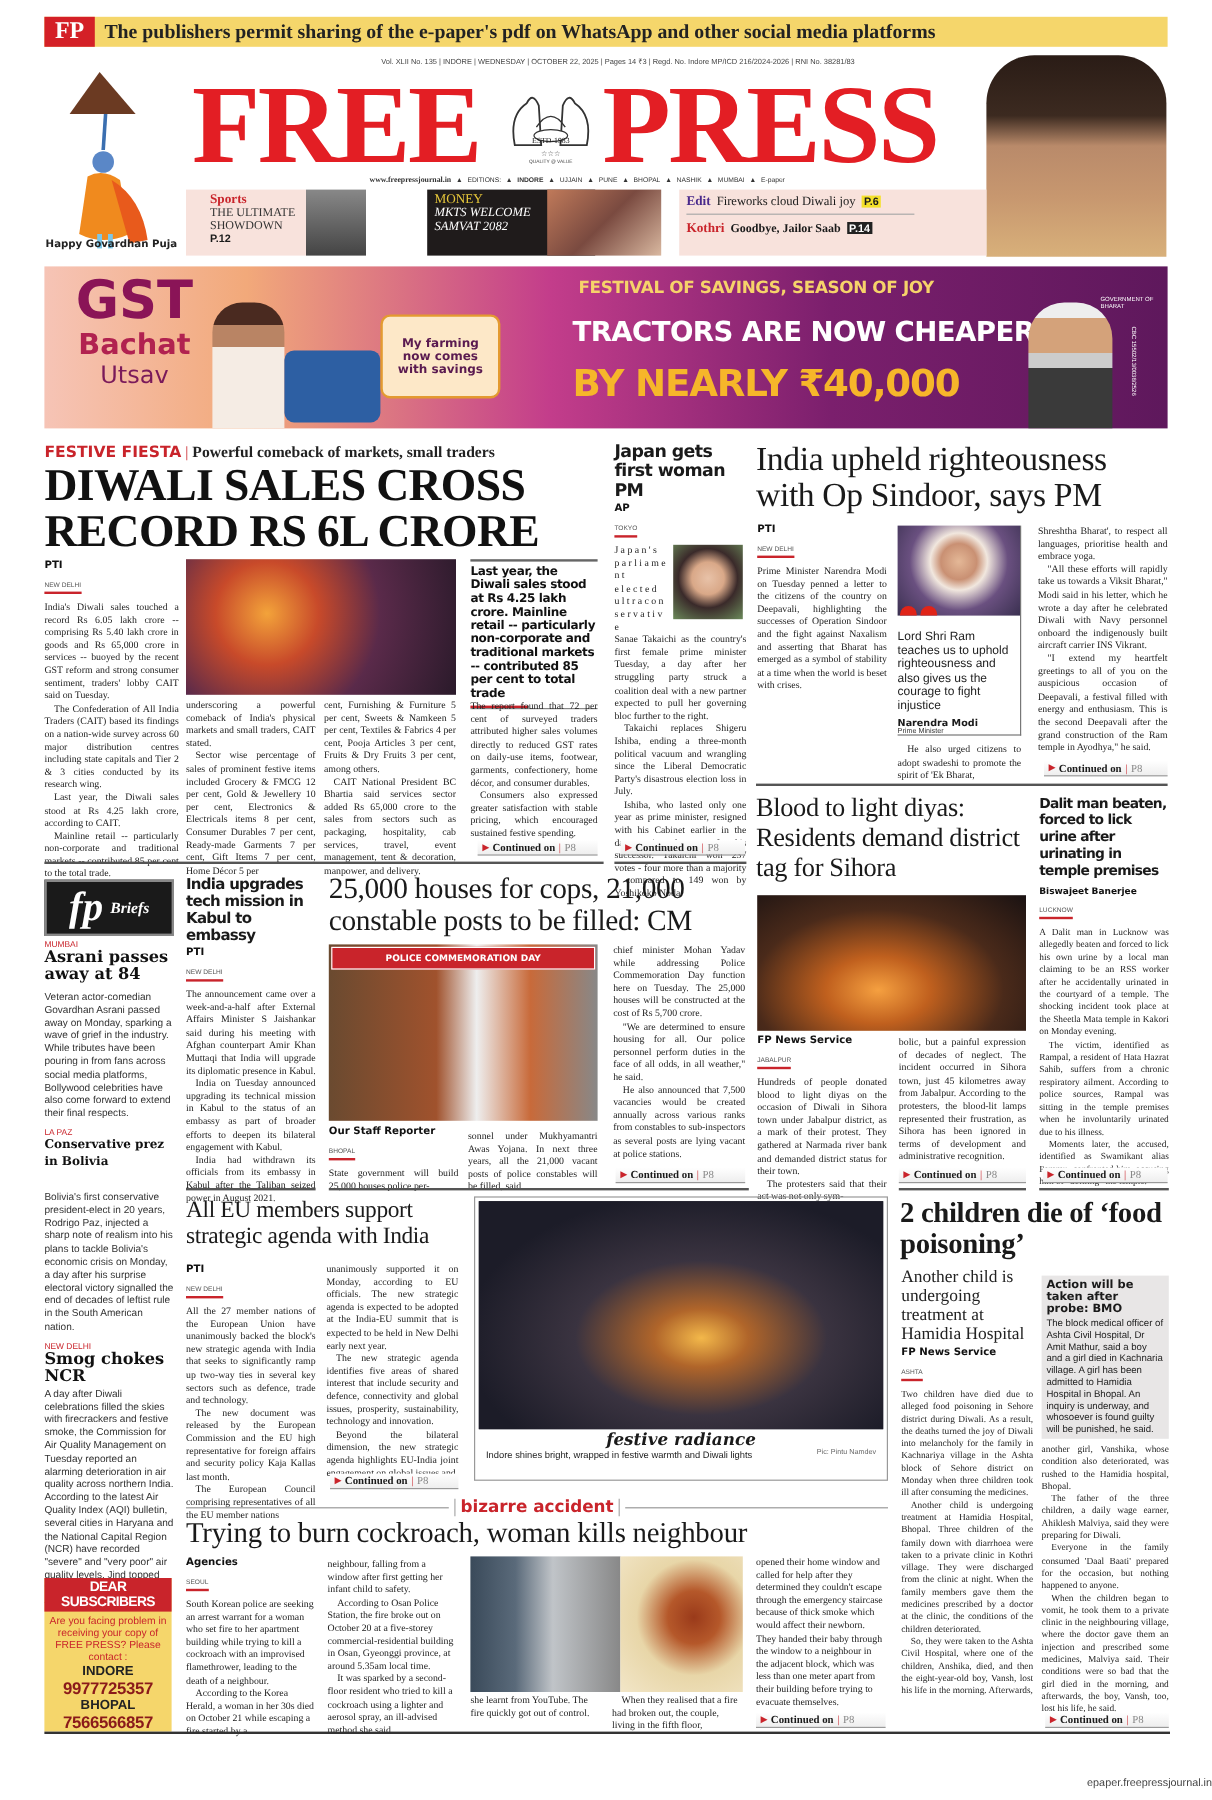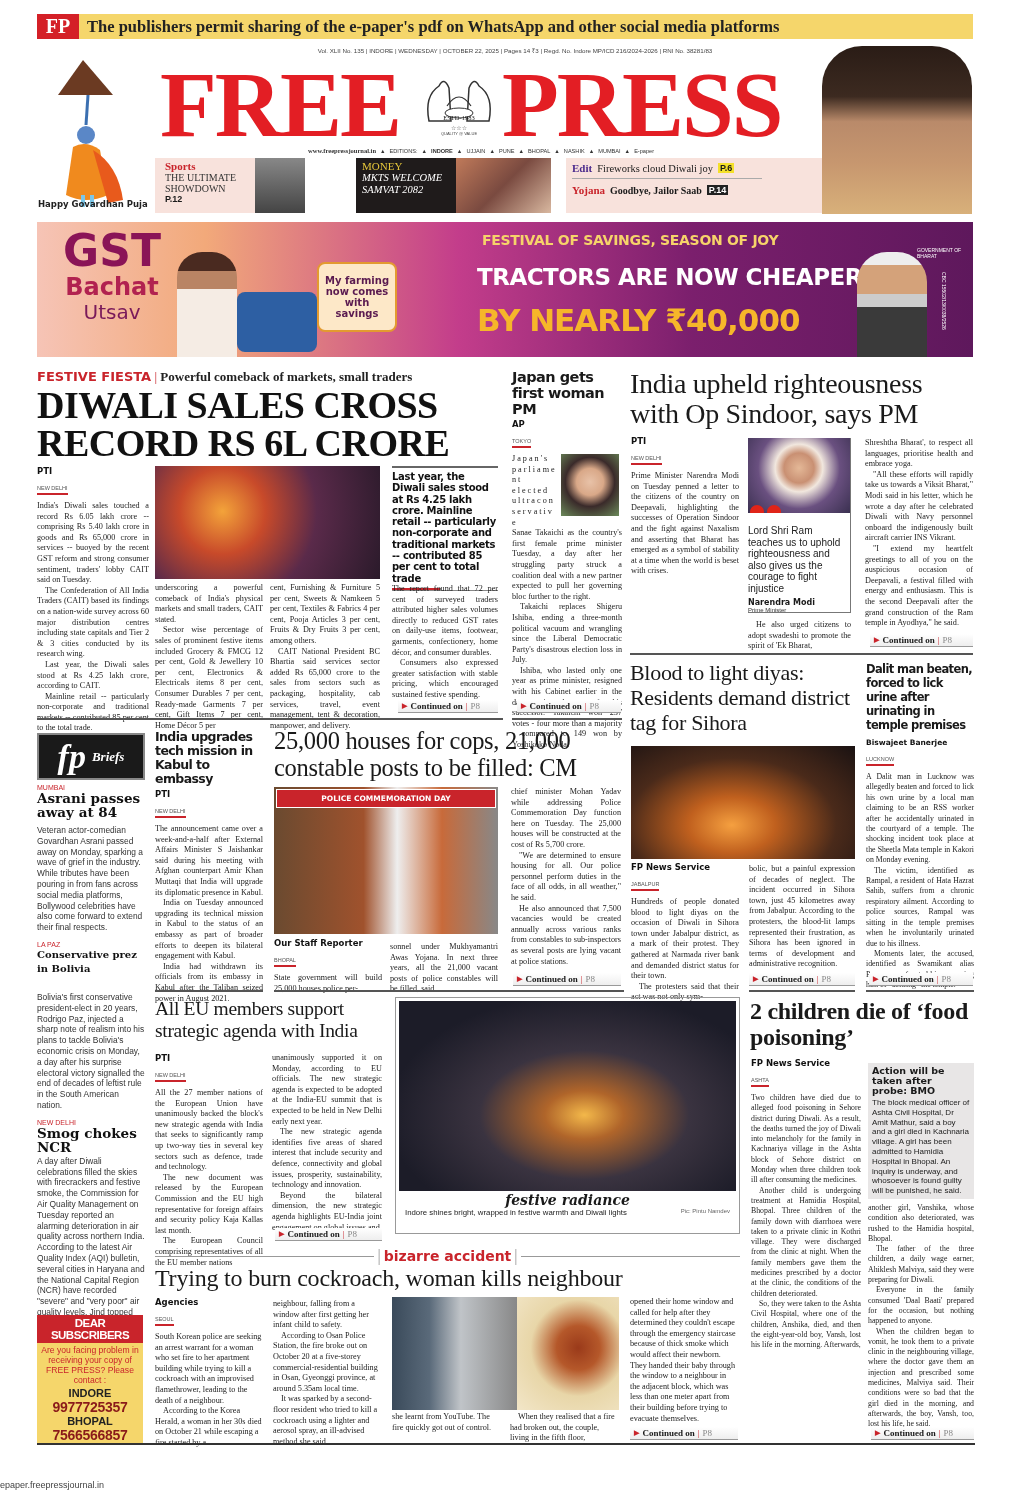--- a/index.html
+++ b/index.html
@@ -72,53 +72,53 @@
   <span>▲</span>
     <span>NASHIK</span>
   <span>▲</span>
     <span>MUMBAI</span>
   <span>▲</span>
     <span>E-paper</span>
 </div>
 
 <div class="abs" style="left:822px;top:46px;width:150px;height:168px;background:linear-gradient(180deg,#2a1c16 0%,#3c2a20 30%,#b98a6a 45%,#c7976f 70%,#d8b07a 100%);border-radius:40px 40px 0 0"></div>
 
-<div class="abs" style="left:155px;top:158px;width:100px;height:55px;background:#f8e2dc;padding:2px 10px">
+<div class="abs" style="left:155px;top:158px;width:100px;height:55px;background:#f8e2dc;padding:2px 20px">
   <div style="color:#c9242b;font-weight:bold;font-size:11px">Sports</div>
   <div style="font-size:10px;line-height:11px;color:#333;width:80px">THE ULTIMATE SHOWDOWN</div>
   <div style="font-family:'Liberation Sans',sans-serif;font-size:9px;font-weight:bold">P.12</div>
 </div>
 <div class="abs photo" style="left:255px;top:158px;width:50px;height:55px;background:linear-gradient(#888,#444)"></div>
 <div class="abs" style="left:356px;top:158px;width:140px;height:55px;background:#1f1b1b;padding:2px 6px">
   <div style="color:#e5c63a;font-size:11px">MONEY</div>
   <div style="color:#fff;font-style:italic;font-size:10.5px;line-height:12px;width:110px">MKTS WELCOME SAMVAT 2082</div>
 </div>
 <div class="abs photo" style="left:456px;top:158px;width:95px;height:55px;background:linear-gradient(135deg,#c07a5a,#7a4a40,#d9b8a0)"></div>
 <div class="abs" style="left:566px;top:158px;width:256px;height:55px;background:#f8e2dc;padding:4px 6px">
   <div style="display:flex;gap:5px;align-items:center;font-size:10.5px;border-bottom:1px solid #aaa;padding-bottom:4px;width:190px">
     <span style="color:#4a2a8c;font-weight:bold;font-size:11px">Edit</span>
     <span>Fireworks cloud Diwali joy</span>
     <span style="background:#f4e02a;font-family:'Liberation Sans',sans-serif;font-weight:bold;font-size:9px;padding:0 2px">P.6</span>
   </div>
   <div style="display:flex;gap:5px;align-items:center;margin-top:5px">
-    <span style="color:#c9242b;font-weight:bold;font-size:11px">Yojana</span>
+    <span style="color:#c9242b;font-weight:bold;font-size:11px">Kothri</span>
     <span style="font-weight:bold;font-size:10px">Goodbye, Jailor Saab</span>
     <span style="background:#222;color:#fff;font-family:'Liberation Sans',sans-serif;font-weight:bold;font-size:9px;padding:0 2px">P.14</span>
   </div>
 </div>
 
 <div class="abs" style="left:37px;top:222px;width:936px;height:135px;background:linear-gradient(90deg,#f6c4b6 0%,#f2a97a 18%,#c33d8b 45%,#7b1f6d 70%,#5e185c 100%);overflow:hidden">
   <div class="abs" style="left:10px;top:6px;width:130px;font-family:'DejaVu Sans',sans-serif;font-weight:bold;color:#8a1457;text-align:center">
     <div style="font-size:44px;line-height:46px;color:#8a1457">GST</div>
     <div style="font-size:24px;line-height:26px;color:#b12250">Bachat</div>
     <div style="font-size:20px;font-weight:normal;color:#7a1a5a">Utsav</div>
   </div>
   <div class="abs" style="left:140px;top:30px;width:60px;height:105px;background:linear-gradient(#4a2a20 0 18%,#b98464 18% 35%,#f5ece4 35%);border-radius:25px 25px 0 0"></div>
   <div class="abs" style="left:200px;top:70px;width:80px;height:60px;background:#2d5fa3;border-radius:8px"></div>
-  <div class="abs" style="left:280px;top:40px;width:80px;height:70px;background:#fde8c8;border:2px solid #e39a30;border-radius:8px;display:flex;align-items:center;justify-content:center;padding:5px">
+  <div class="abs" style="left:280px;top:40px;width:100px;height:70px;background:#fde8c8;border:2px solid #e39a30;border-radius:8px;display:flex;align-items:center;justify-content:center;padding:5px">
     <span style="font-family:'DejaVu Sans',sans-serif;font-weight:bold;font-size:10px;color:#5a1a50;text-align:center">My farming now comes with savings</span>
   </div>
   <div class="abs" style="left:445px;top:10px;font-family:'DejaVu Sans',sans-serif;font-weight:bold;font-size:14px;color:#f6d36a;letter-spacing:-0.3px">FESTIVAL OF SAVINGS, SEASON OF JOY</div>
   <div class="abs" style="left:440px;top:42px;font-family:'DejaVu Sans',sans-serif;font-weight:bold;font-size:23px;color:#fff;letter-spacing:-0.5px">TRACTORS ARE NOW CHEAPER</div>
   <div class="abs" style="left:440px;top:80px;font-family:'DejaVu Sans',sans-serif;font-weight:bold;font-size:31px;color:#f6b62a;letter-spacing:-1px">BY NEARLY ₹40,000</div>
   <div class="abs" style="left:820px;top:30px;width:70px;height:105px;background:linear-gradient(#eee 0 12%,#d4a27a 12% 40%,#ccc 40% 52%,#3a3a3a 52%);border-radius:30px 30px 0 0"></div>
   <div class="abs" style="left:880px;top:25px;width:45px;font-family:'Liberation Sans',sans-serif;font-size:5px;color:#fff">GOVERNMENT OF BHARAT</div>
   <div class="abs" style="left:910px;top:50px;transform:rotate(90deg);transform-origin:left top;font-family:'Liberation Sans',sans-serif;font-size:5px;color:#fff;white-space:nowrap">CBC 15502/13/0038/2526</div>
 </div>
 
@@ -346,20 +346,21 @@
   <div class="photo" style="height:190px;background:radial-gradient(ellipse at 55% 60%,#f3b84a 0,#b0652a 15%,#3a3340 40%,#1c1c28 75%),linear-gradient(#1c1c28,#2a2a38)"></div>
   <div style="text-align:center;font-family:'DejaVu Serif',serif;font-style:italic;font-weight:bold;font-size:14px;margin-top:1px">festive radiance</div>
   <div style="display:flex;justify-content:space-between;padding:0 6px;font-family:'Liberation Sans',sans-serif">
     <span style="font-size:7.8px;color:#222">Indore shines bright, wrapped in festive warmth and Diwali lights</span>
     <span style="font-size:6px;color:#666">Pic: Pintu Namdev</span>
   </div>
 </div>
 
 <h2 class="abs" style="left:750px;top:998px;width:225px;font-family:'Liberation Serif',serif;font-weight:bold;font-size:24px;line-height:26px;letter-spacing:-0.3px">2 children die of ‘food poisoning’</h2>
 <div class="abs" style="left:751px;top:1056px;width:110px">
+  <div style="font-family:'Liberation Serif',serif;font-size:14.5px;line-height:16px;color:#222">Another child is undergoing treatment at Hamidia Hospital</div>
   <div class="agency" style="margin-top:2px">FP News Service</div>
   <div class="dateline">ASHTA</div>
   <div class="body-txt" style="font-size:7.8px;line-height:10.3px">
     <p>Two children have died due to alleged food poisoning in Sehore district during Diwali. As a result, the deaths turned the joy of Diwali into melancholy for the family in Kachnariya village in the Ashta block of Sehore district on Monday when three children took ill after consuming the medicines.</p>
     <p>Another child is undergoing treatment at Hamidia Hospital, Bhopal. Three children of the family down with diarrhoea were taken to a private clinic in Kothri village. They were discharged from the clinic at night. When the family members gave them the medicines prescribed by a doctor at the clinic, the conditions of the children deteriorated.</p>
     <p>So, they were taken to the Ashta Civil Hospital, where one of the children, Anshika, died, and then the eight-year-old boy, Vansh, lost his life in the morning. Afterwards,</p>
   </div>
 </div>
 <div class="abs" style="left:868px;top:1063px;width:106px;background:#e8e6e6;padding:3px 4px">
   <div style="font-family:'DejaVu Sans',sans-serif;font-weight:bold;font-size:9.5px;line-height:10px">Action will be taken after probe: BMO</div>
@@ -405,13 +406,13 @@
 <div class="abs body-txt" style="left:510px;top:1412px;width:108px;text-align:left;text-indent:8px">When they realised that a fire had broken out, the couple, living in the fifth floor,</div>
 <div class="abs body-txt" style="left:630px;top:1297px;width:108px;text-align:left">opened their home window and called for help after they determined they couldn't escape through the emergency staircase because of thick smoke which would affect their newborn. They handed their baby through the window to a neighbour in the adjacent block, which was less than one meter apart from their building before trying to evacuate themselves.</div>
 <div class="abs cont" style="left:630px;top:1427px;width:108px">
   <span class="arr">▶</span>
     <span>Continued on</span>
     <span class="bar">|</span>
     <span class="pg">P8</span>
 </div>
 
 <div class="abs" style="left:37px;top:1443px;width:938px;height:2px;background:#333"></div>
-<div class="abs sans" style="left:0;top:1480px;width:1010px;text-align:left;font-size:9px;color:#444">epaper.freepressjournal.in</div>
+<div class="abs sans" style="left:0;top:1480px;width:1010px;text-align:right;font-size:9px;color:#444">epaper.freepressjournal.in</div>
 
 </body></html>

